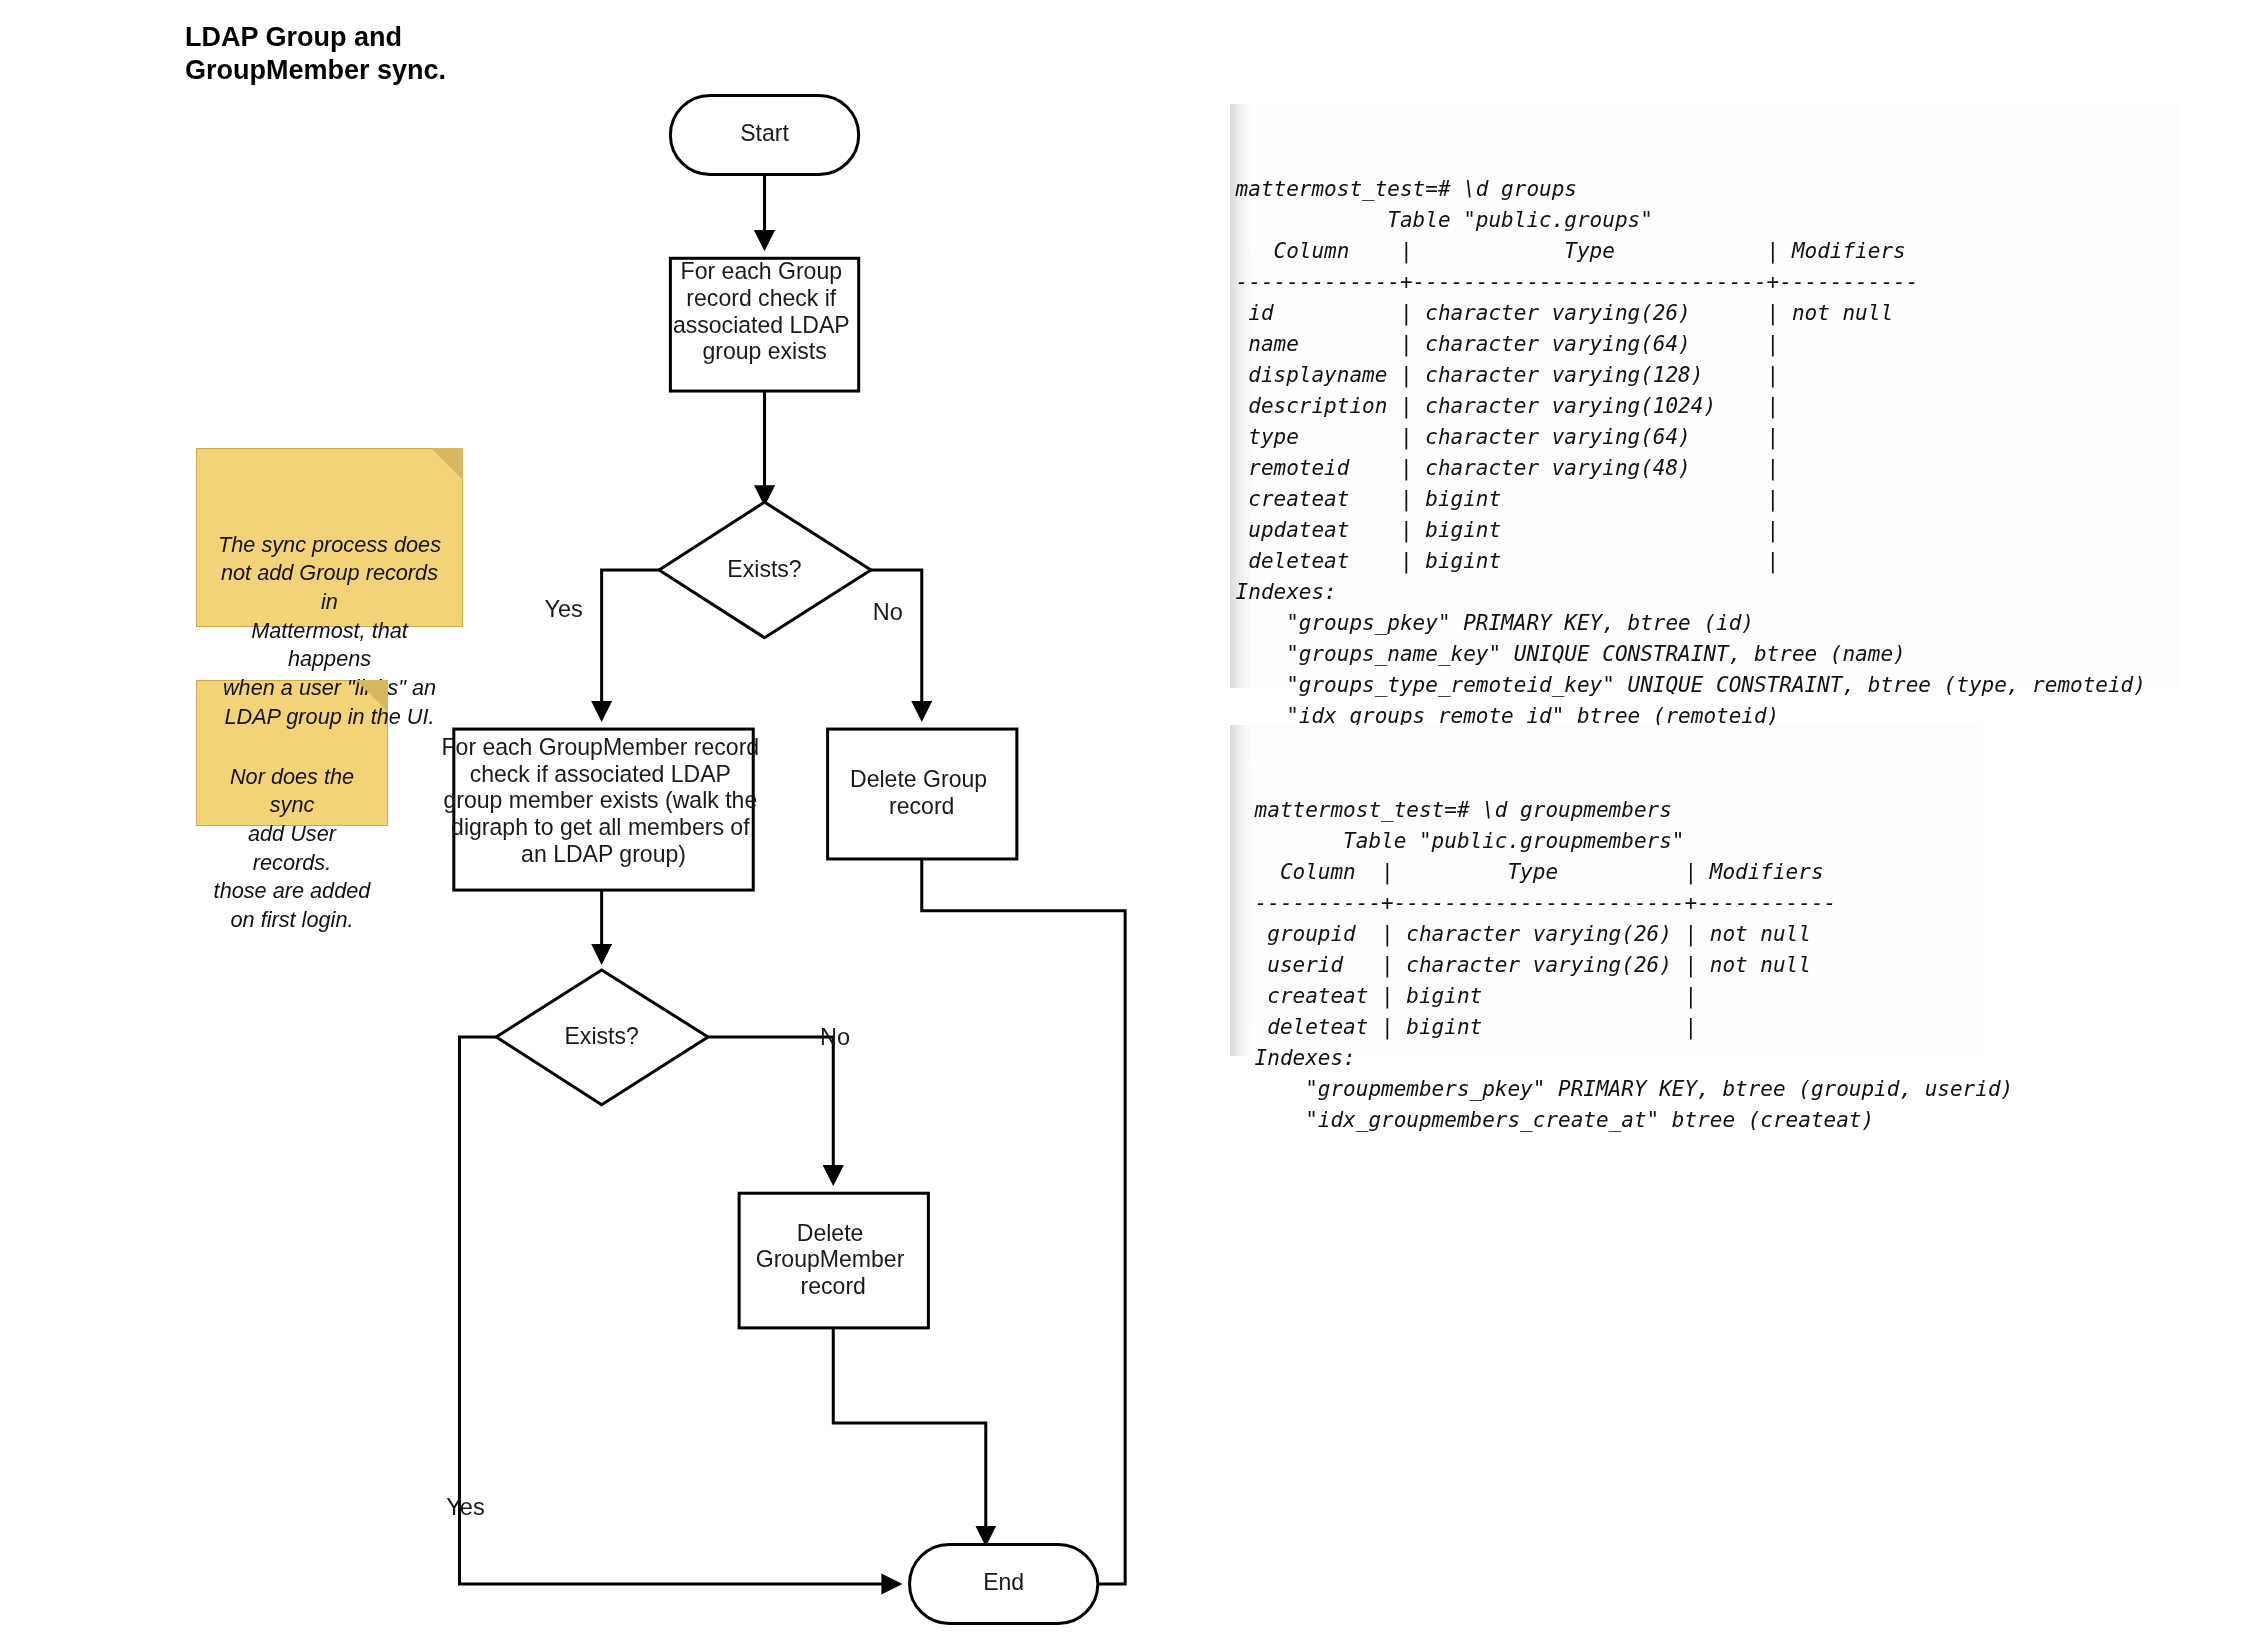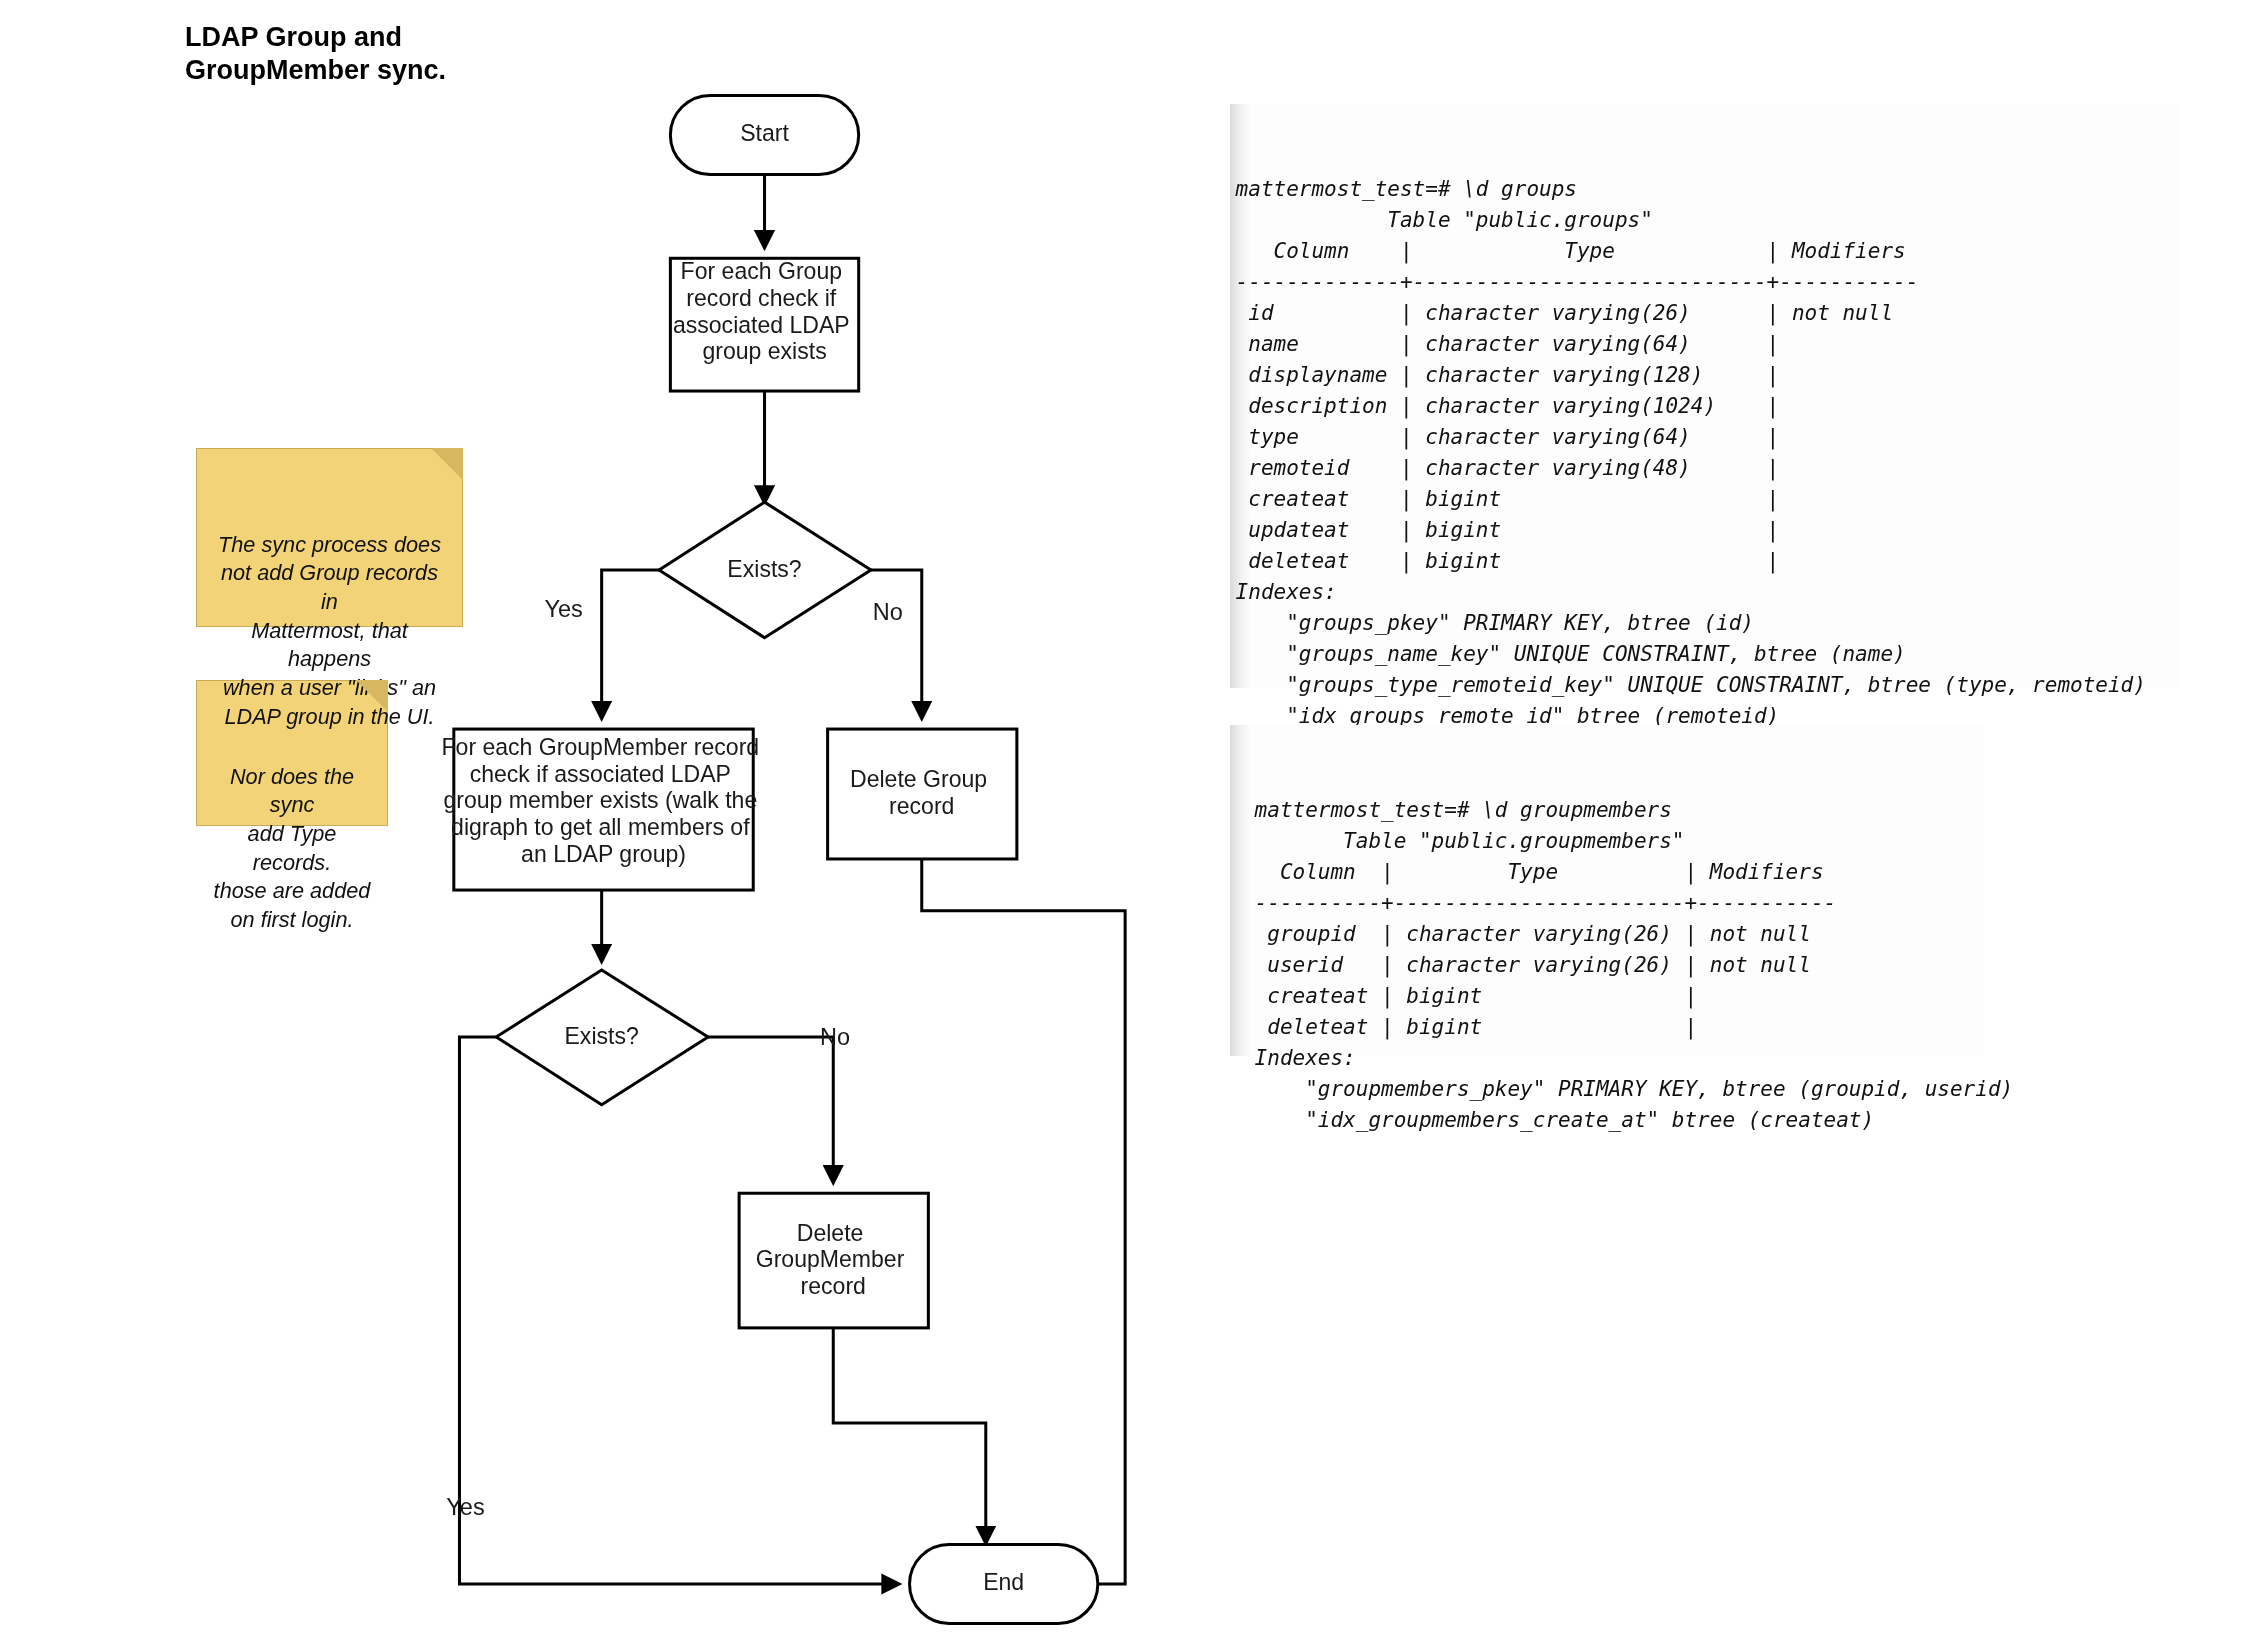--- a/index.html
+++ b/index.html
@@ -230,21 +230,21 @@
   <div class="note-body">The sync process does
 not add Group records in
 Mattermost, that happens
 when a user "links" an
 LDAP group in the UI.</div>
 </div>
 
 <div class="sticky-note" id="sticky-note-2">
   <span class="sticky-fold"></span>
   <div class="note-body">Nor does the sync
-add Type records.
+add User records.
 those are added
 on first login.</div>
 </div>
 
 <div class="terminal-block" id="terminal-groups">
   <div class="terminal-text">mattermost_test=# \d groups
             Table "public.groups"
    Column    |            Type            | Modifiers 
 -------------+----------------------------+-----------
  id          | character varying(26)      | not null

